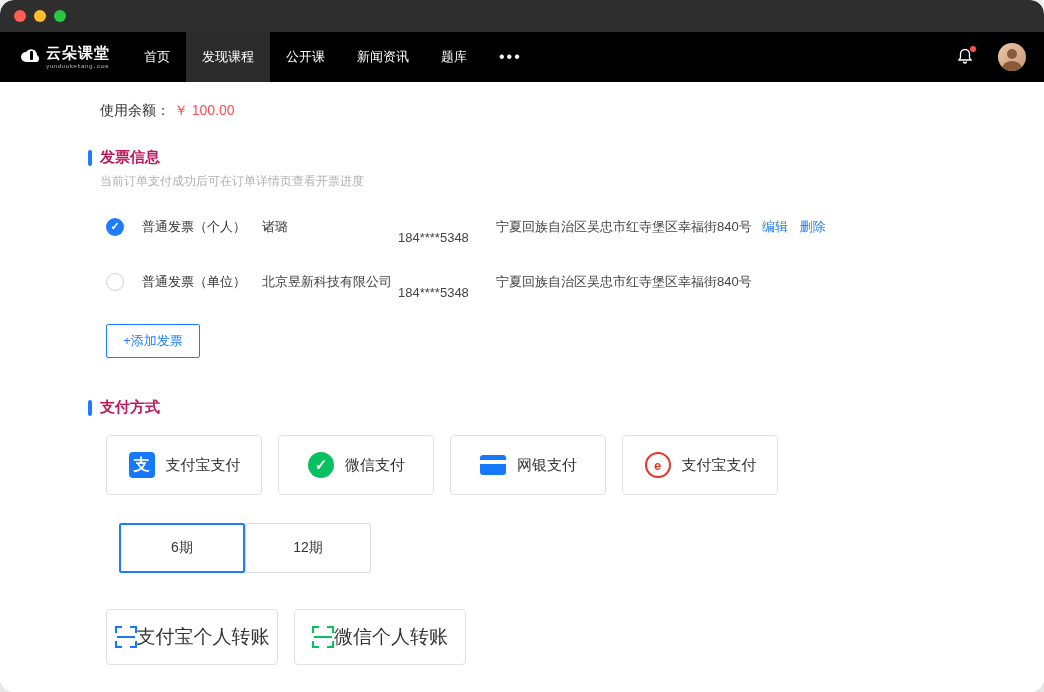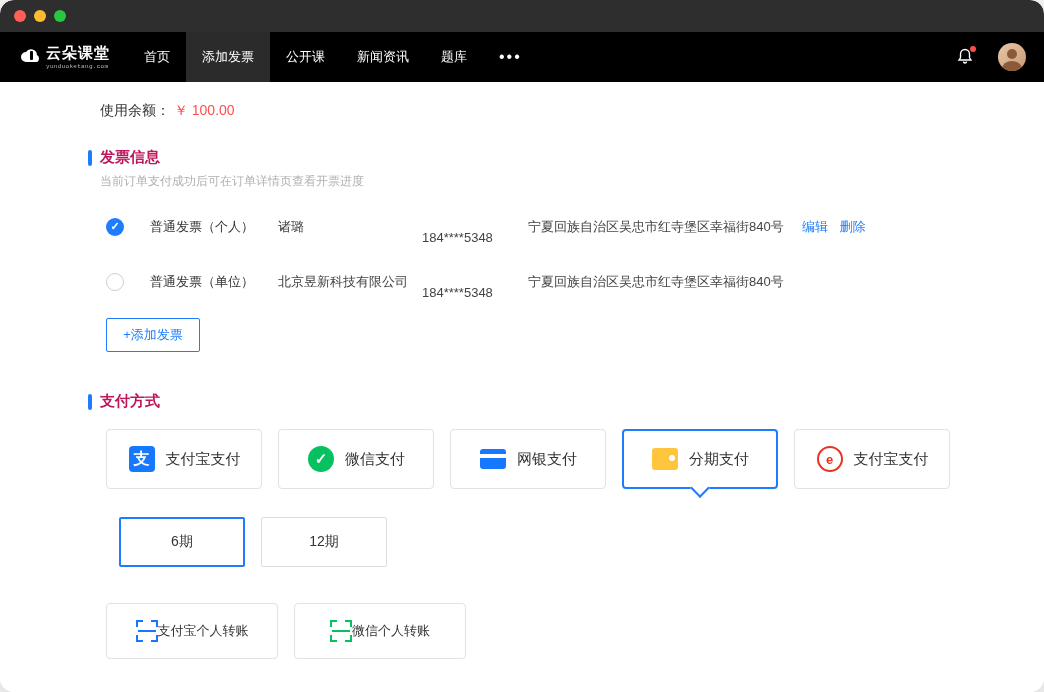--- a/index.html
+++ b/index.html
@@ -98,21 +98,21 @@
       color: #b0b0b0;
       margin-bottom: 18px;
     }
     .invoice-row {
       display: flex;
       align-items: center;
       margin-left: 58px;
       margin-bottom: 18px;
       font-size: 13px;
       color: #444;
-      gap: 12px;
+      gap: 4px;
     }
     .radio {
       width: 18px; height: 18px; border-radius: 50%;
       margin-right: 14px;
       flex-shrink: 0;
     }
     .radio.checked {
       background: #1e7dff;
       display: flex; align-items: center; justify-content: center;
     }
@@ -123,20 +123,21 @@
       border: 1.5px solid #d0d0d0;
     }
     .inv-type { width: 116px; color: #333; font-weight: 500; }
     .inv-name { width: 132px; }
     .inv-phone { width: 94px; margin-top: 22px; }
     .inv-addr { width: 262px; }
     .inv-actions { color: #1e7dff; cursor: pointer; }
     .inv-action { margin-right: 8px; }
     .add-invoice-btn {
       margin-left: 58px;
+      margin-top: 6px;
       display: inline-flex;
       align-items: center;
       justify-content: center;
       width: 94px; height: 34px;
       border: 1px solid #1e7dff;
       color: #1e7dff;
       font-size: 13px;
       background: #fff;
       cursor: pointer;
       border-radius: 2px;
@@ -180,21 +181,21 @@
     .pay-icon { width: 28px; height: 28px; display: flex; align-items: center; justify-content: center; }
     .alipay-bg { width: 26px; height: 26px; background: #1677ff; border-radius: 4px; display:flex;align-items:center;justify-content:center;color:#fff;font-size:16px;font-weight:bold; }
     .wechat-bg { width: 26px; height: 26px; background: #07c160; border-radius: 50%; display:flex;align-items:center;justify-content:center;color:#fff;font-size:15px;font-weight:bold; }
     .bank-bg { width: 26px; height: 20px; background: #1677ff; border-radius: 3px; position:relative; }
     .bank-bg::before { content:""; position:absolute; top:5px; left:0; width:100%; height:4px; background:#fff; }
     .wallet-bg { width: 26px; height: 22px; background: #ffc53d; border-radius: 3px; position:relative; }
     .wallet-bg::before { content:""; position:absolute; right:3px; top:7px; width:6px; height:6px; background:#fff; border-radius:50%; }
     .remit-bg { width: 26px; height: 26px; border: 2.5px solid #e93323; border-radius: 50%; display:flex;align-items:center;justify-content:center;color:#e93323;font-size:13px;font-weight:bold; }
     .period-row {
       display: flex;
-      gap: 16px;
+      gap: 0;
       margin-left: 71px;
       margin-bottom: 36px;
     }
     .period-card {
       width: 126px; height: 50px;
       border: 1px solid #ddd;
       display: flex; align-items: center; justify-content: center;
       font-size: 14px; color: #333;
       cursor: pointer;
       border-radius: 2px;
@@ -206,21 +207,21 @@
       margin-left: 58px;
     }
     .transfer-card {
       width: 172px; height: 56px;
       border: 1px solid #e2e2e2;
       border-radius: 4px;
       display: flex;
       align-items: center;
       justify-content: center;
       gap: 0;
-      font-size: 13px;
+      font-size: 19px;
       color: #333;
       cursor: pointer;
     }
     .scan-icon {
       width: 22px; height: 22px;
       position: relative;
     }
     .scan-corner {
       position: absolute; width: 7px; height: 7px;
       border: 2px solid;
@@ -253,21 +254,21 @@
             <path fill="#fff" d="M19 18H8a5 5 0 0 1 0-10 6 6 0 0 1 11 3 4 4 0 0 1 0 7z"></path>
             <rect x="12" y="7" width="3" height="9" fill="#000" rx="1"></rect>
           </svg>
       </div>
       <div>
         <div class="logo-text">云朵课堂</div>
         <div class="logo-sub">yunduoketang.com</div>
       </div>
     </div>
     <div class="nav-item">首页</div>
-    <div class="nav-item active">添加发票</div>
+    <div class="nav-item active">发现课程</div>
     <div class="nav-item">公开课</div>
     <div class="nav-item">新闻资讯</div>
     <div class="nav-item">题库</div>
     <div class="nav-item nav-more">•••</div>
     <div class="nav-spacer"></div>
     <div class="bell">
       <svg viewBox="0 0 24 24" width="18" height="18">
           <path stroke="#fff" stroke-width="1.8" fill="none" d="M6 8a6 6 0 1 1 12 0v5l2 3H4l2-3V8zm4 10a2 2 0 0 0 4 0"></path>
         </svg>
       <div class="bell-dot"></div>
@@ -333,26 +334,20 @@
               <div class="wechat-bg">✓</div>
             </div>
           <span>微信支付</span>
         </div>
         <div class="pay-card">
           <div class="pay-icon">
               <div class="bank-bg"></div>
             </div>
           <span>网银支付</span>
         </div>
-        <div class="pay-card active">
-          <div class="pay-icon">
-              <div class="wallet-bg"></div>
-            </div>
-          <span>分期支付</span>
-        </div>
         <div class="pay-card">
           <div class="pay-icon">
               <div class="remit-bg">e</div>
             </div>
           <span>支付宝支付</span>
         </div>
       </div>
 
       <div class="period-row">
         <div class="period-card active">6期</div>

